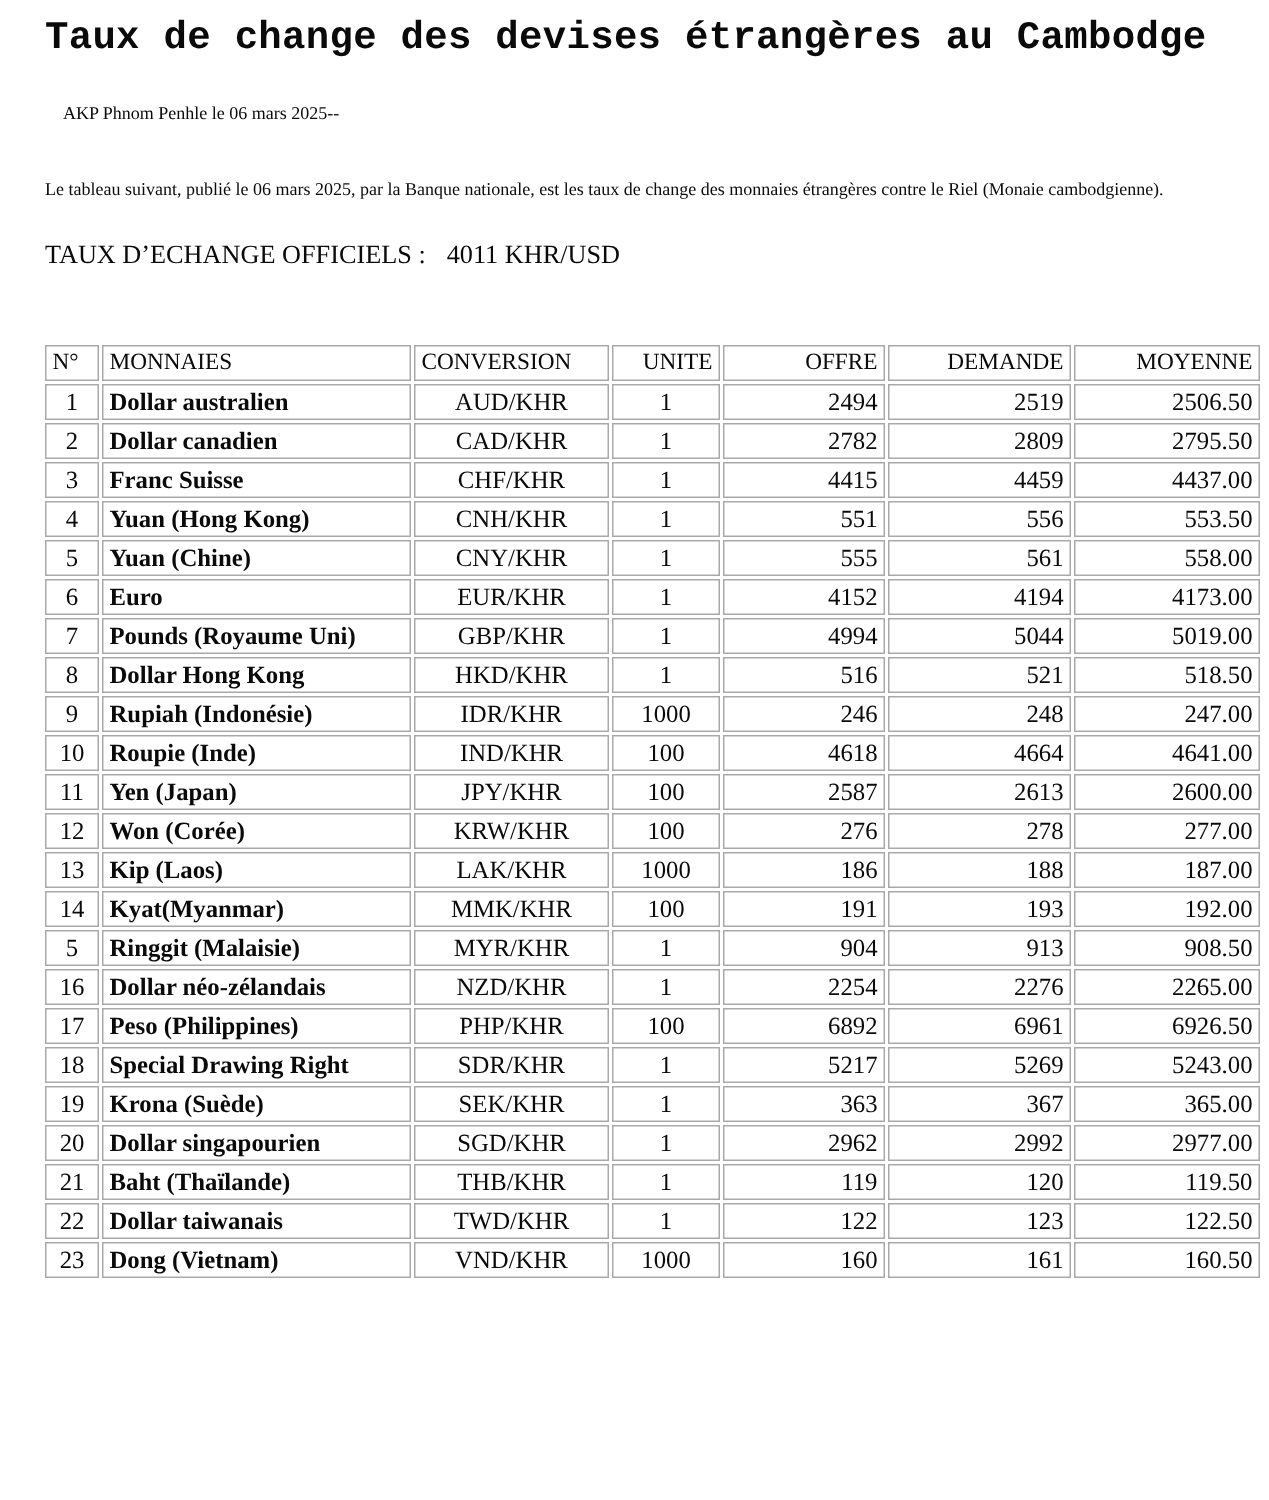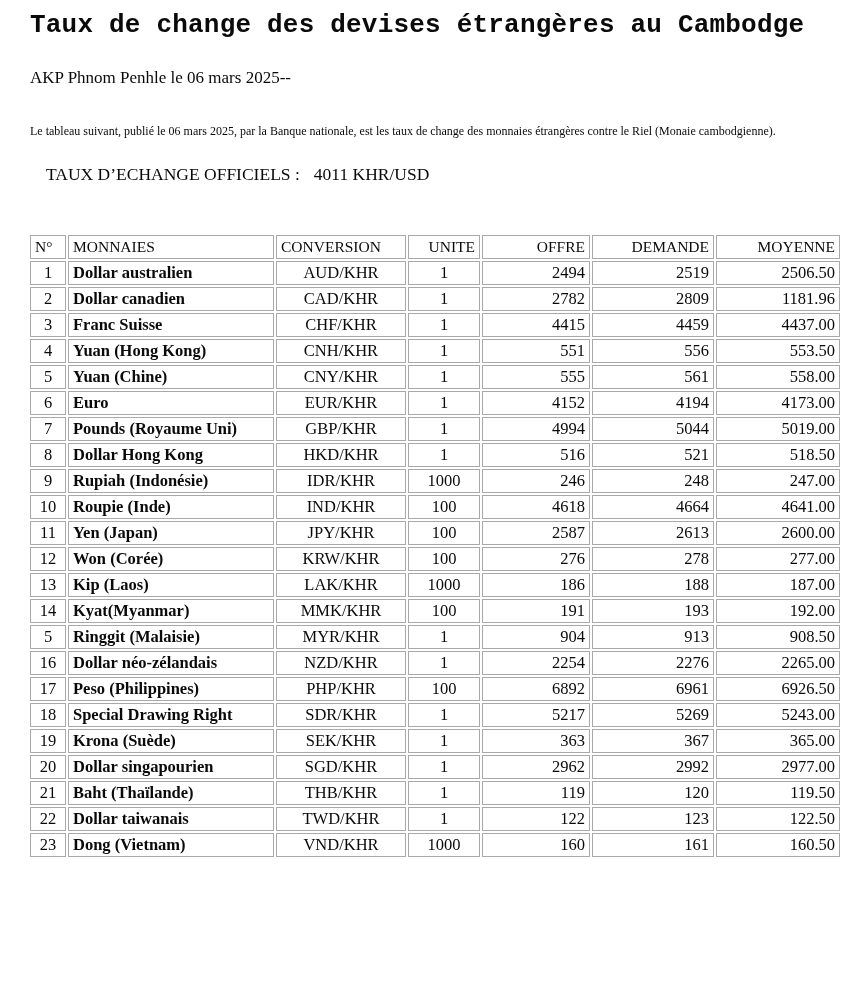--- a/index.html
+++ b/index.html
@@ -19,32 +19,32 @@
     padding: 10px 0 0 30px;
   }
   .doc-title {
     font-size: 26px;
     font-weight: bold;
     margin: 0;
     letter-spacing: 0.2px;
     font-family: Liberation Mono, monospace;
   }
   .byline {
-    font-size: 17px;
-    margin: 28px 0 0 0;
+    font-size: 12px;
+    margin: 28px 0 0 12px;
   }
   .intro {
     font-size: 12px;
     line-height: 34px;
     margin: 26px 0 0 0;
     max-width: 798px;
   }
   .official {
     font-size: 17.5px;
-    margin: 16px 0 0 16px;
+    margin: 16px 0 0 0;
   }
   .official-value {
     margin-left: 14px;
   }
   table.fx {
     margin-top: 48px;
     margin-left: -2px;
     border-collapse: separate;
     border-spacing: 2px;
     table-layout: fixed;
@@ -133,21 +133,21 @@
           <td class="c-right c-num">2519</td>
           <td class="c-right c-num">2506.50</td>
         </tr>
         <tr>
           <td class="c-center">2</td>
           <td class="c-left">Dollar canadien</td>
           <td class="c-center">CAD/KHR</td>
           <td class="c-center">1</td>
           <td class="c-right c-num">2782</td>
           <td class="c-right c-num">2809</td>
-          <td class="c-right c-num">1181.96</td>
+          <td class="c-right c-num">2795.50</td>
         </tr>
         <tr>
           <td class="c-center">3</td>
           <td class="c-left">Franc Suisse</td>
           <td class="c-center">CHF/KHR</td>
           <td class="c-center">1</td>
           <td class="c-right c-num">4415</td>
           <td class="c-right c-num">4459</td>
           <td class="c-right c-num">4437.00</td>
         </tr>

